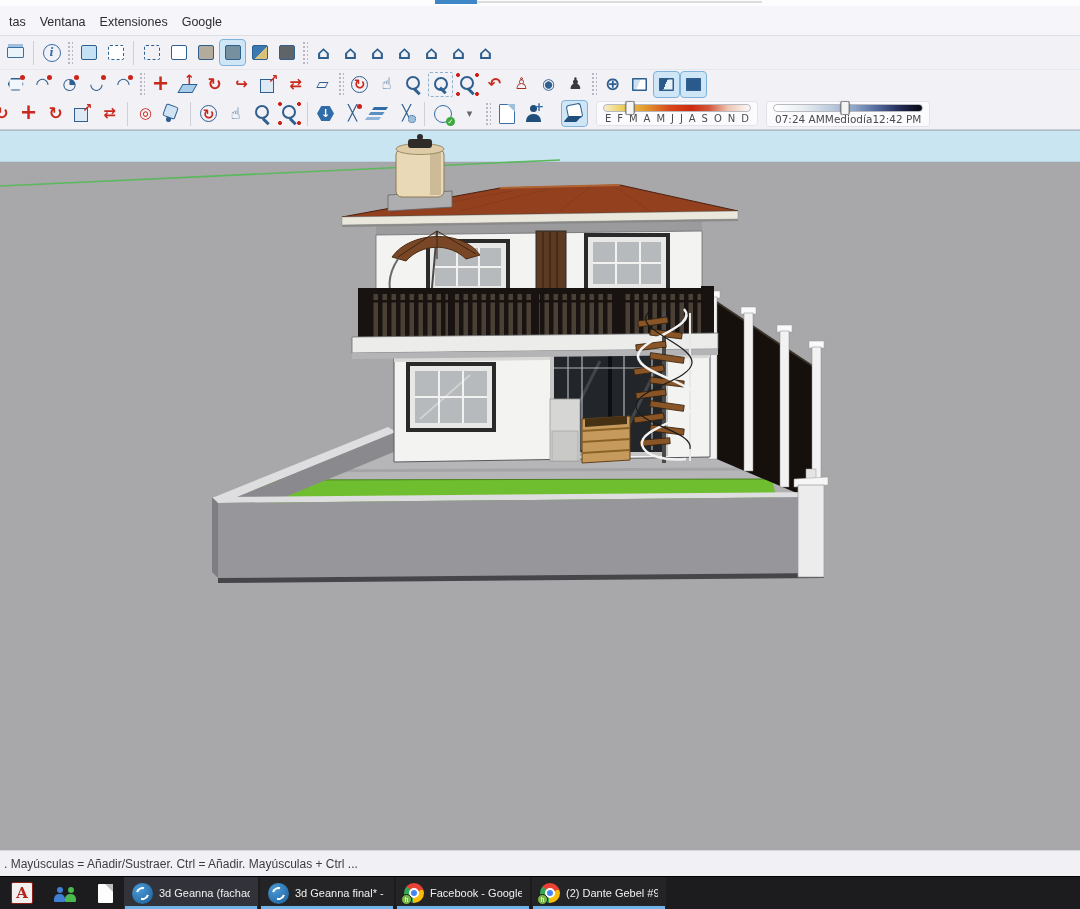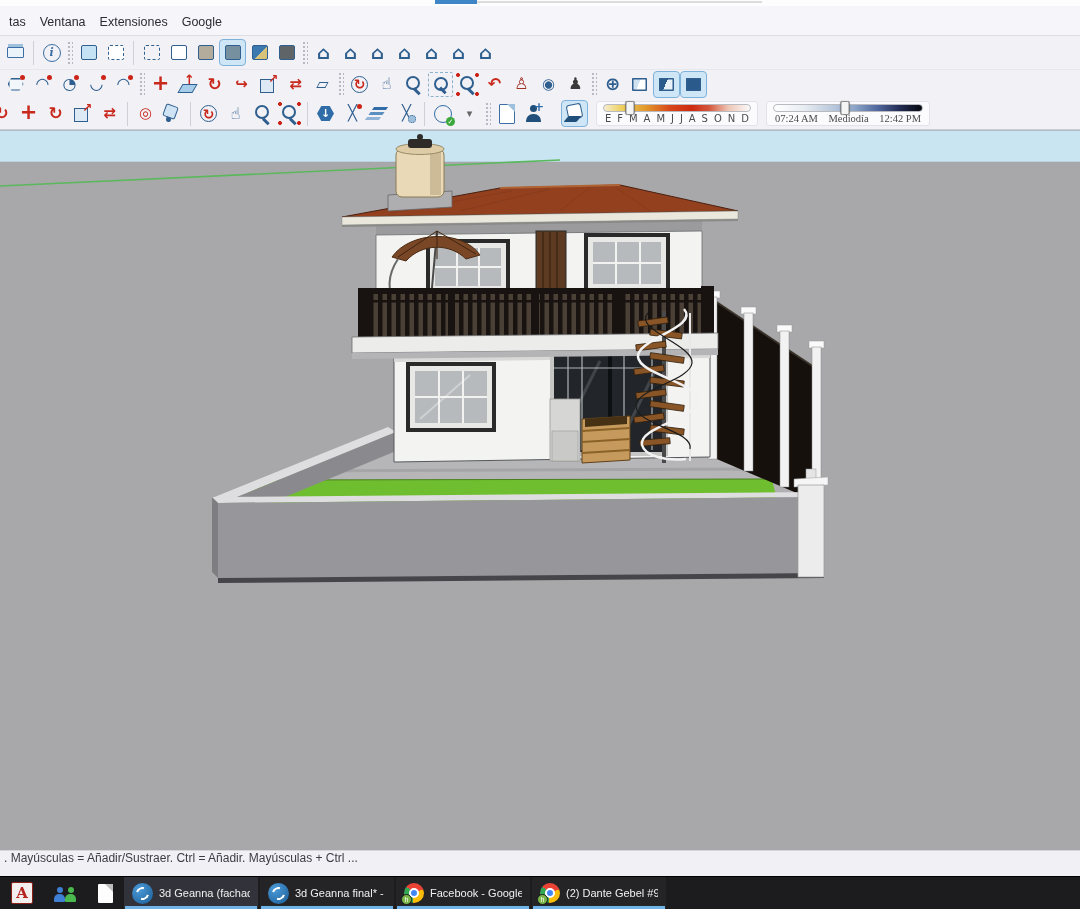--- a/index.html
+++ b/index.html
@@ -118,29 +118,29 @@
   #shadow-group{display:flex;align-items:center;margin-left:14px;flex:none;}
   .slider-box{display:flex;flex-direction:column;justify-content:center;margin-left:8px;padding:2px 6px 1px 6px;
               background:#fbfbfd;border:1px solid #e2e2ea;border-radius:3px;}
   .track{position:relative;height:8px;border:1px solid #b9b9c0;border-radius:4px;}
   #month-track{width:148px;background:linear-gradient(90deg,#f6eecf 0%,#eed05e 12%,#e39b2d 28%,#d8481a 45%,#cf2a10 60%,#d4573c 72%,#eec5b4 85%,#fbfbfb 100%);}
   #time-track{width:150px;background:linear-gradient(90deg,#ffffff 0%,#e8edf2 20%,#b9c8dc 40%,#8aa3c6 55%,#51679e 70%,#232c54 85%,#05070f 100%);}
   .handle{position:absolute;top:-4px;width:9px;height:14px;background:#f4f4f4;border:1px solid #8a8a8a;
           border-radius:2px;transform:translateX(-50%);box-shadow:0 0 1px rgba(0,0,0,.4);}
   .slider-labels{display:flex;justify-content:space-between;font-size:10px;color:#4a4a50;margin-top:1px;padding:0 2px;
                  font-family:"DejaVu Sans",sans-serif;}
-  #time-labels{font-size:10.5px;font-family:Liberation Serif, serif;}
+  #time-labels{font-size:10.5px;}
 
   
   #viewport{position:absolute;left:0;top:130px;width:1080px;height:720px;border-top:1px solid #aebcc6;}
   #viewport svg{display:block;}
 
   
   #statusbar{position:absolute;left:0;top:850px;width:1080px;height:26px;background:#f1f0f5;
-             border-top:1px solid #d5d5dc;display:flex;align-items:flex-start;padding-left:4px;}
+             border-top:1px solid #d5d5dc;display:flex;align-items:center;padding-left:4px;}
   #statusbar .txt{font-size:12px;color:#3c3c44;}
 
   
   #taskbar{position:absolute;left:0;top:876px;width:1080px;height:33px;background:#1c1c1e;border-top:1px solid #000;
            display:flex;align-items:stretch;padding-left:2px;}
   .tb-item{position:relative;display:flex;align-items:center;gap:6px;padding:0 8px;margin-right:2px;flex:none;}
   .tb-item.win{background:#242427;min-width:128px;max-width:134px;}
   .tb-item.win.activewin{background:#32323a;}
   .tb-item.win::after{content:"";position:absolute;left:1px;right:1px;bottom:0;height:3px;background:#6fb3e8;}
   .tb-item.pinned{padding:0 9px;}

